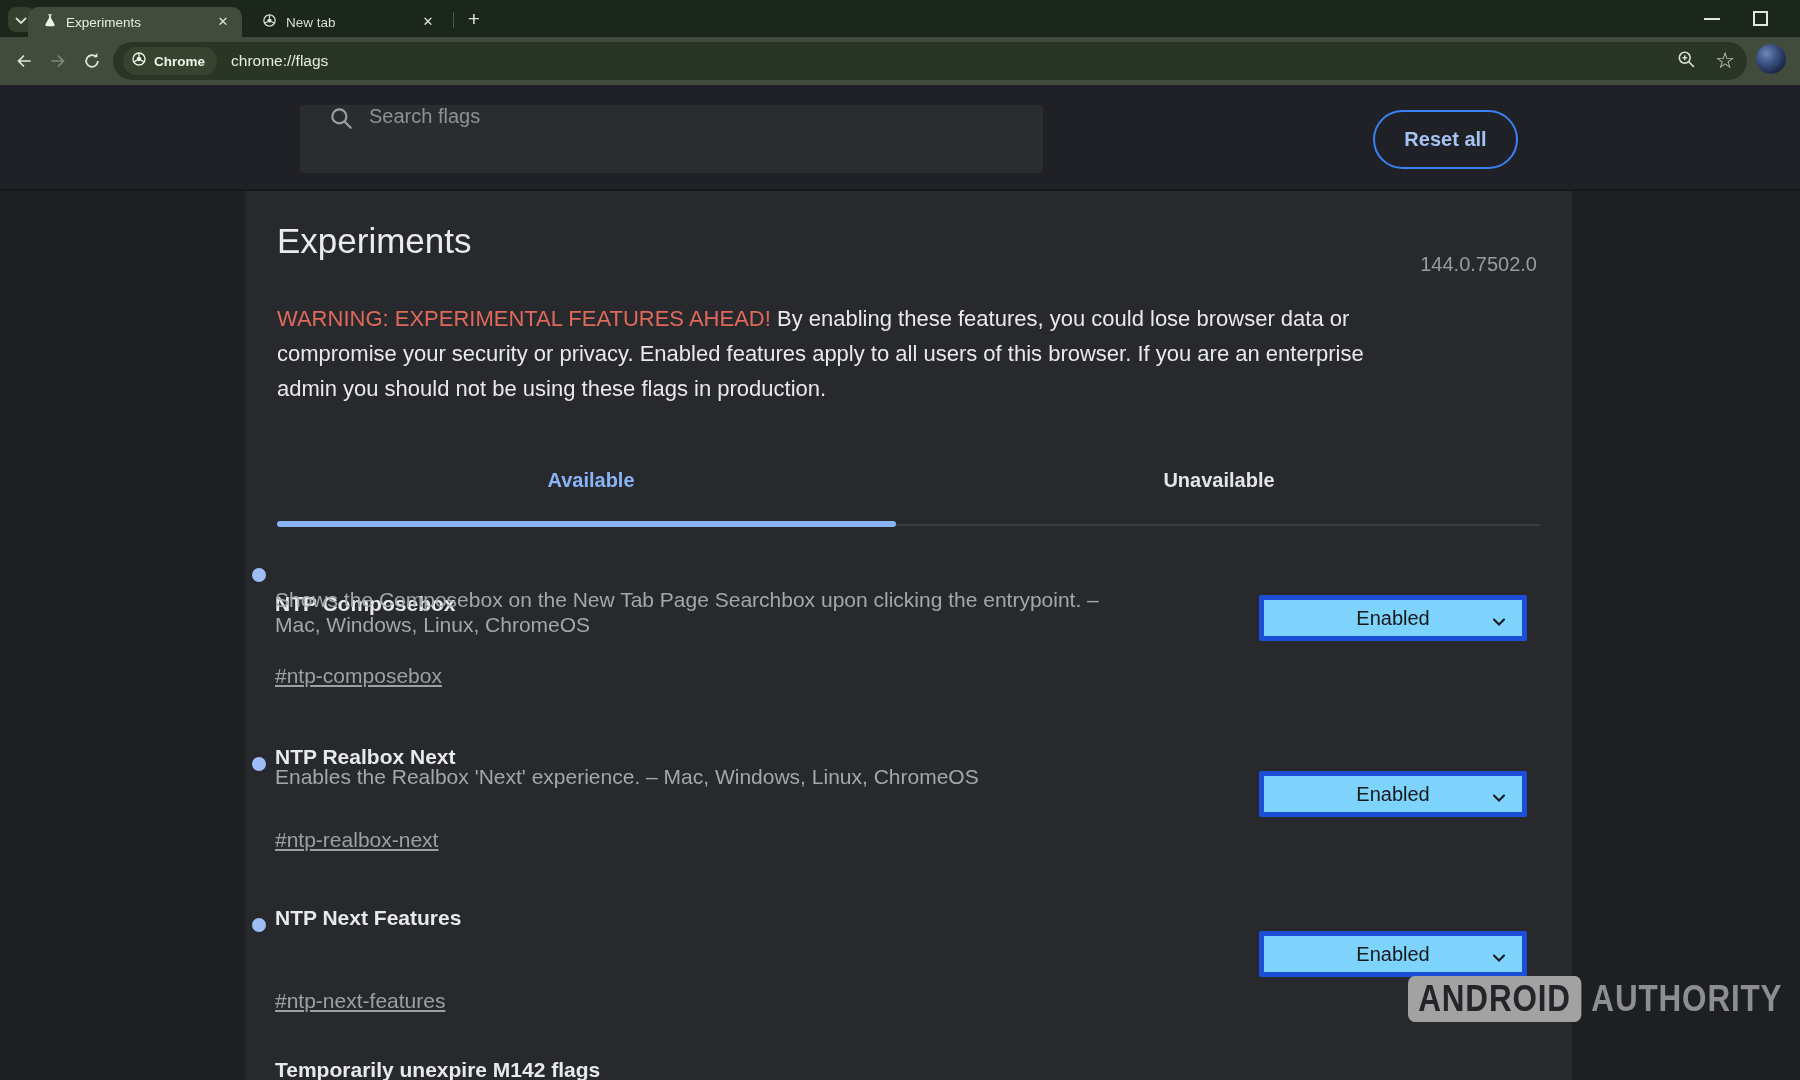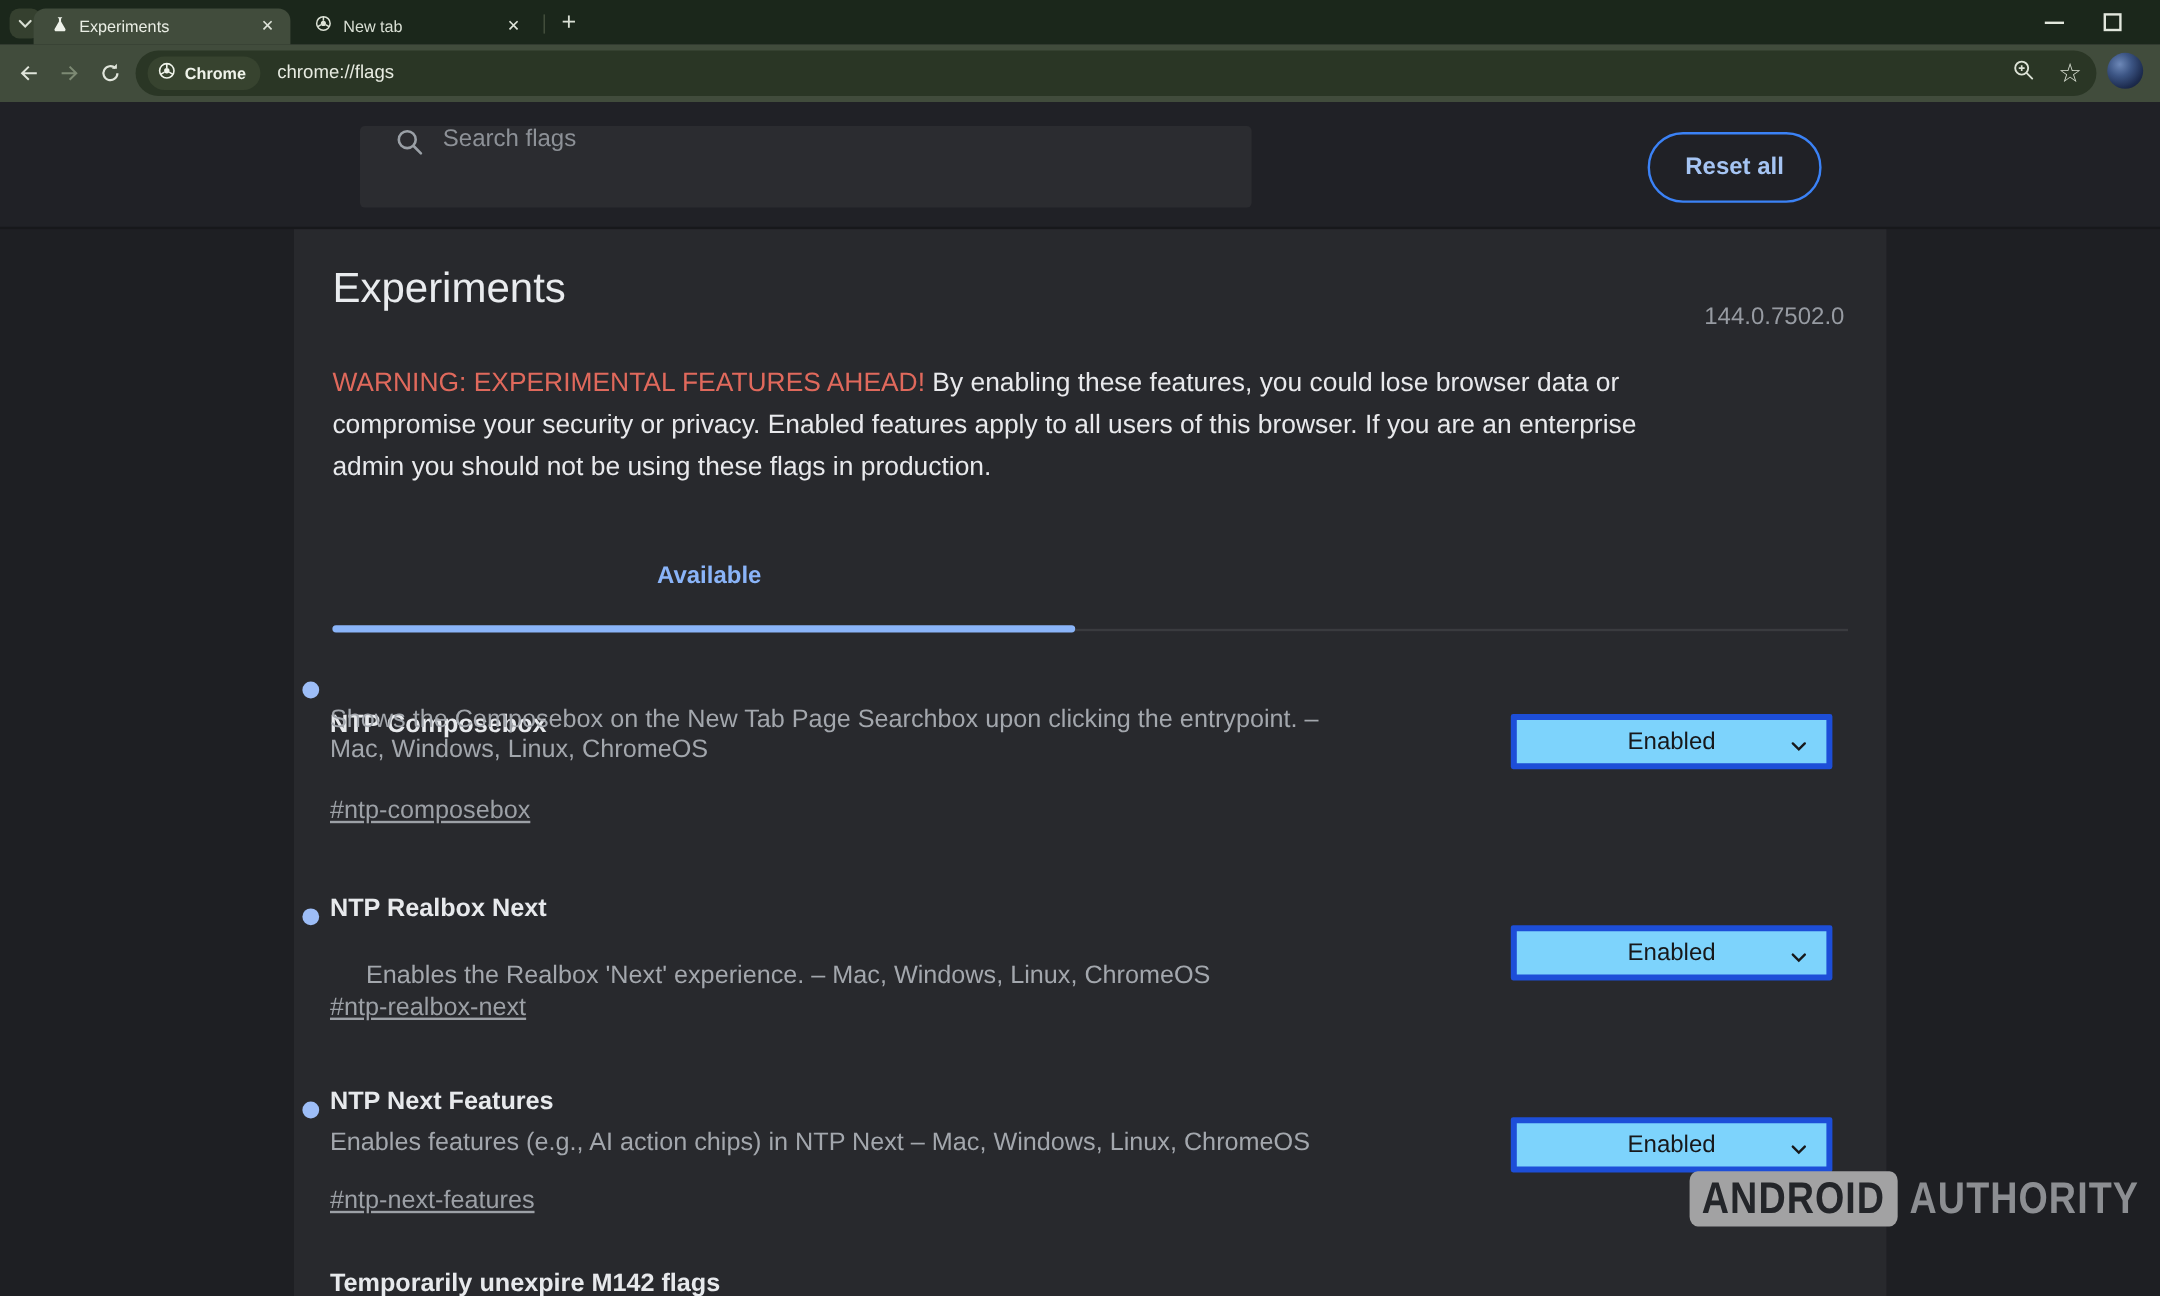--- a/index.html
+++ b/index.html
@@ -194,49 +194,49 @@
     <div class="content-col">
 
       <div class="page-title">Experiments</div>
       <div class="version">144.0.7502.0</div>
 
       <div class="warning"><span class="warn-red">WARNING: EXPERIMENTAL FEATURES AHEAD!</span><span> By enabling these features, you could lose browser data or
 compromise your security or privacy. Enabled features apply to all users of this browser. If you are an enterprise
 admin you should not be using these flags in production.</span></div>
 
       <div class="seg-tab seg-available">Available</div>
+      <div class="seg-tab seg-unavailable">Unavailable</div>
       <div class="seg-line"></div>
       <div class="seg-indicator"></div>
 
       <div class="flag-dot" style="top:377px;"></div>
       <div class="flag-title" style="top:365px;margin-top:36px;">NTP Composebox</div>
       <div class="flag-desc" style="top:396px;">Shows the Composebox on the New Tab Page Searchbox upon clicking the entrypoint. –
 Mac, Windows, Linux, ChromeOS</div>
       <div class="flag-link" style="top:473px;">#ntp-composebox</div>
       <div class="flag-select" style="top:404px;">
         <span class="sel-label">Enabled</span>
         <svg width="14" height="10" viewBox="0 0 14 10">
             <polyline points="2,2.5 7,7.5 12,2.5" fill="none" stroke="#17181a" stroke-width="2" stroke-linecap="round"></polyline>
           </svg>
       </div>
 
       <div class="flag-dot" style="top:566px;"></div>
       <div class="flag-title" style="top:554px;">NTP Realbox Next</div>
-      <div class="flag-desc" style="top:609px;margin-left:30px;">Enables the Realbox 'Next' experience. – Mac, Windows, Linux, ChromeOS</div>
+      <div class="flag-desc" style="top:573px;">Enables the Realbox 'Next' experience. – Mac, Windows, Linux, ChromeOS</div>
       <div class="flag-link" style="top:637px;text-align:right;">#ntp-realbox-next</div>
       <div class="flag-select" style="top:580px;">
         <span class="sel-label">Enabled</span>
         <svg width="14" height="10" viewBox="0 0 14 10">
             <polyline points="2,2.5 7,7.5 12,2.5" fill="none" stroke="#17181a" stroke-width="2" stroke-linecap="round"></polyline>
           </svg>
       </div>
 
       <div class="flag-dot" style="top:727px;"></div>
       <div class="flag-title" style="top:715px;">NTP Next Features</div>
-      <div class="flag-desc" style="top:748px;">Enables features (e.g., AI action chips) in NTP Next – Mac, Windows, Linux, ChromeOS</div>
       <div class="flag-link" style="top:798px;">#ntp-next-features</div>
       <div class="flag-select" style="top:740px;">
         <span class="sel-label">Enabled</span>
         <svg width="14" height="10" viewBox="0 0 14 10">
             <polyline points="2,2.5 7,7.5 12,2.5" fill="none" stroke="#17181a" stroke-width="2" stroke-linecap="round"></polyline>
           </svg>
       </div>
 
       <div class="flag-title" style="top:867px;">Temporarily unexpire M142 flags</div>
 

